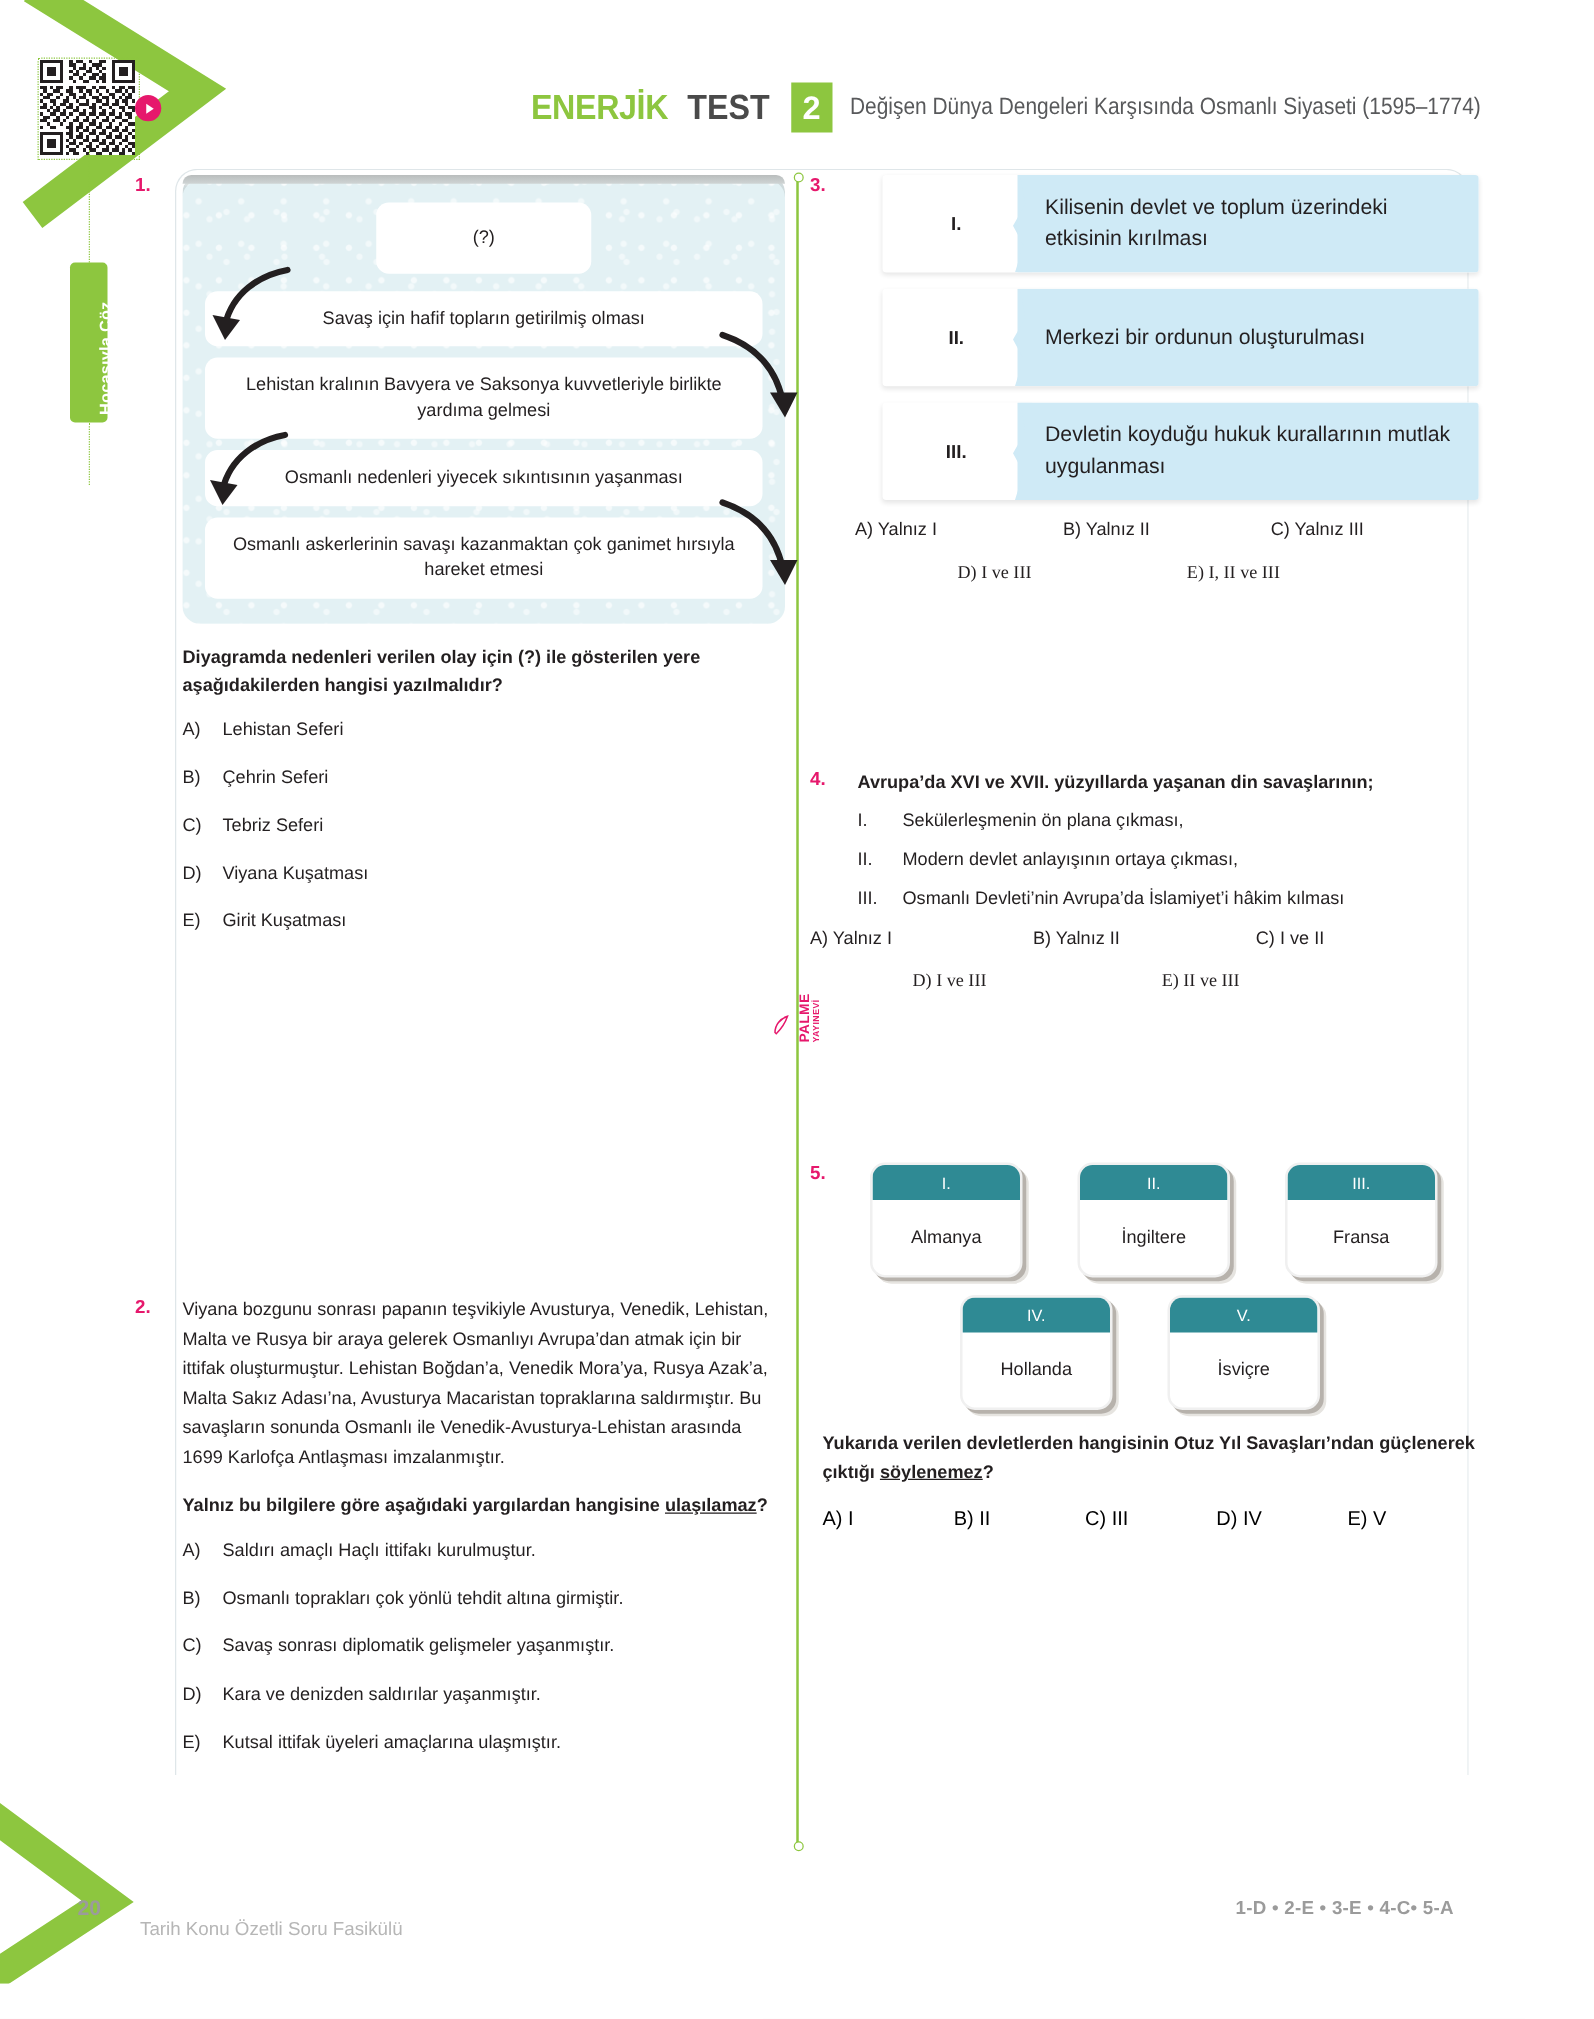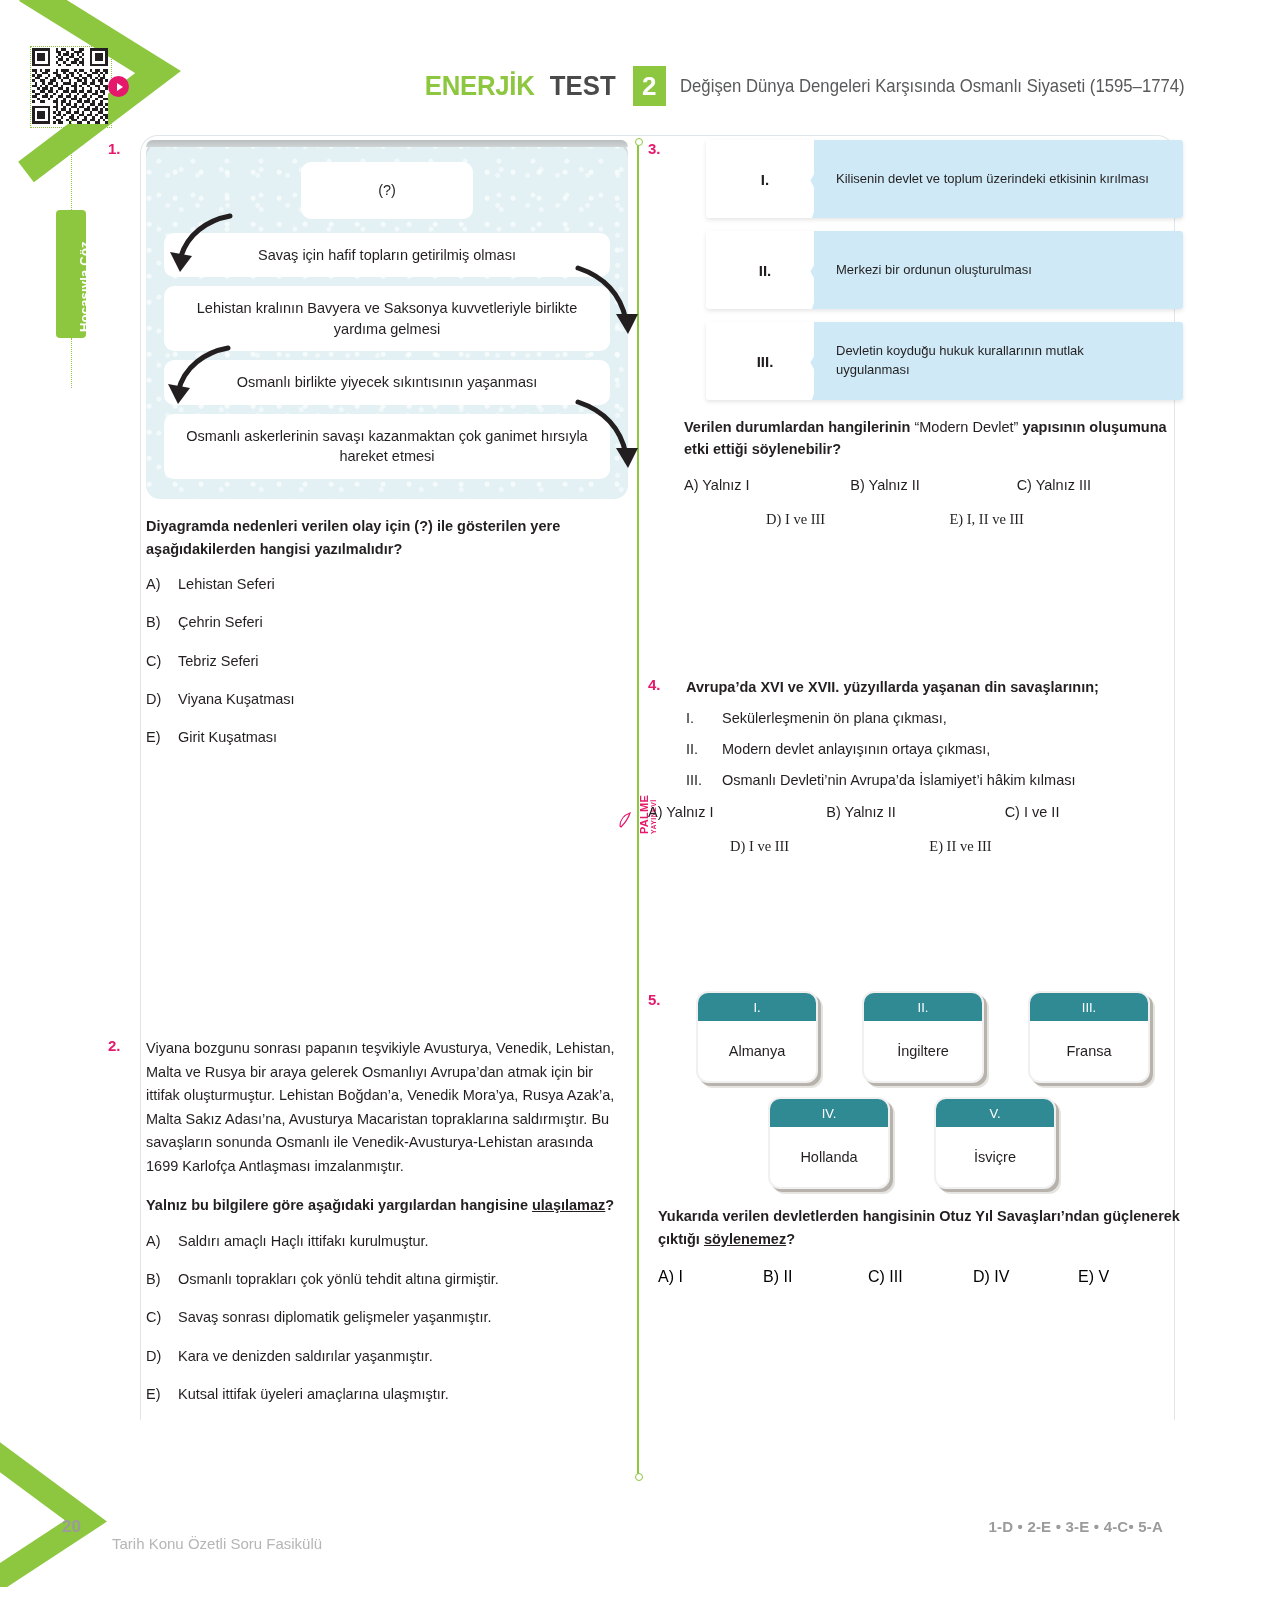--- a/index.html
+++ b/index.html
@@ -243,21 +243,21 @@
     position:absolute; left: 108px; top:0; bottom:0; right:0;
     background: #cfeaf6;
   }
   .bar-fill::before {
     content:""; position:absolute; left:-14px; top:0; bottom:0; width:26px;
     background: #cfeaf6;
     clip-path: polygon(62% 0, 100% 0, 100% 100%, 46% 100%, 72% 72%, 40% 52%, 78% 30%);
   }
   .bar-text {
     position: relative; z-index:2;
-    font-size: 13px; color: #231f20; line-height: 1.45;
+    font-size: 17px; color: #231f20; line-height: 1.45;
     padding-left: 12px; padding-right: 22px;
   }
 
   
   .rlist { margin-top: 12px; }
   .rline { display:flex; gap: 10px; font-size: 14.5px; color:#231f20; margin-bottom: 15px; }
   .rline .rl { min-width: 26px; }
 
   
   .cards-row { display:flex; gap: 44px; }
@@ -601,21 +601,21 @@
             <path d="M44 52 L56 72 L66 52 Z" fill="#231f20"></path>
           </svg>
 
           <div class="qbox">Lehistan kralının Bavyera ve Saksonya kuvvetleriyle birlikte yardıma gelmesi</div>
 
           <svg class="arrow" style="left:20px; top:204px;" width="70" height="66" viewBox="0 0 70 66">
             <path d="M62 4 C40 8, 18 22, 12 48" fill="none" stroke="#231f20" stroke-width="5" stroke-linecap="round"></path>
             <path d="M2 40 L12 60 L24 44 Z" fill="#231f20"></path>
           </svg>
 
-          <div class="qbox">Osmanlı birlikte yiyecek sıkıntısının yaşanması</div>
+          <div class="qbox">Osmanlı nedenleri yiyecek sıkıntısının yaşanması</div>
 
           <svg class="arrow" style="right:-14px; top:256px;" width="70" height="78" viewBox="0 0 70 78">
             <path d="M6 6 C30 14, 48 30, 54 58" fill="none" stroke="#231f20" stroke-width="5" stroke-linecap="round"></path>
             <path d="M44 52 L56 72 L66 52 Z" fill="#231f20"></path>
           </svg>
 
           <div class="qbox" style="margin-bottom:0;">Osmanlı askerlerinin savaşı kazanmaktan çok ganimet hırsıyla hareket etmesi</div>
         </div>
 
         <div class="prompt">Diyagramda nedenleri verilen olay için (?) ile gösterilen yere aşağıdakilerden hangisi yazılmalıdır?</div>
@@ -691,21 +691,20 @@
             <div class="bar-fill"></div>
             <div class="bar-roman">II.</div>
             <div class="bar-text">Merkezi bir ordunun oluşturulması</div>
           </div>
           <div class="bar">
             <div class="bar-fill"></div>
             <div class="bar-roman">III.</div>
             <div class="bar-text">Devletin koyduğu hukuk kurallarının mutlak uygulanması</div>
           </div>
         </div>
-        <div class="prompt" style="margin-left:-22px;"><span>Verilen durumlardan hangilerinin </span><span style="font-weight:400;">“Modern Devlet”</span><span> yapısının oluşumuna etki ettiği söylenebilir?</span></div>
         <div class="opt-rows" style="margin-left:-22px;">
           <div class="opt-row r1">
             <div>A) Yalnız I</div>
             <div>B) Yalnız II</div>
             <div>C) Yalnız III</div>
           </div>
           <div class="opt-row r2">
             <div>D) I ve III</div>
             <div>E) I, II ve III</div>
           </div>

